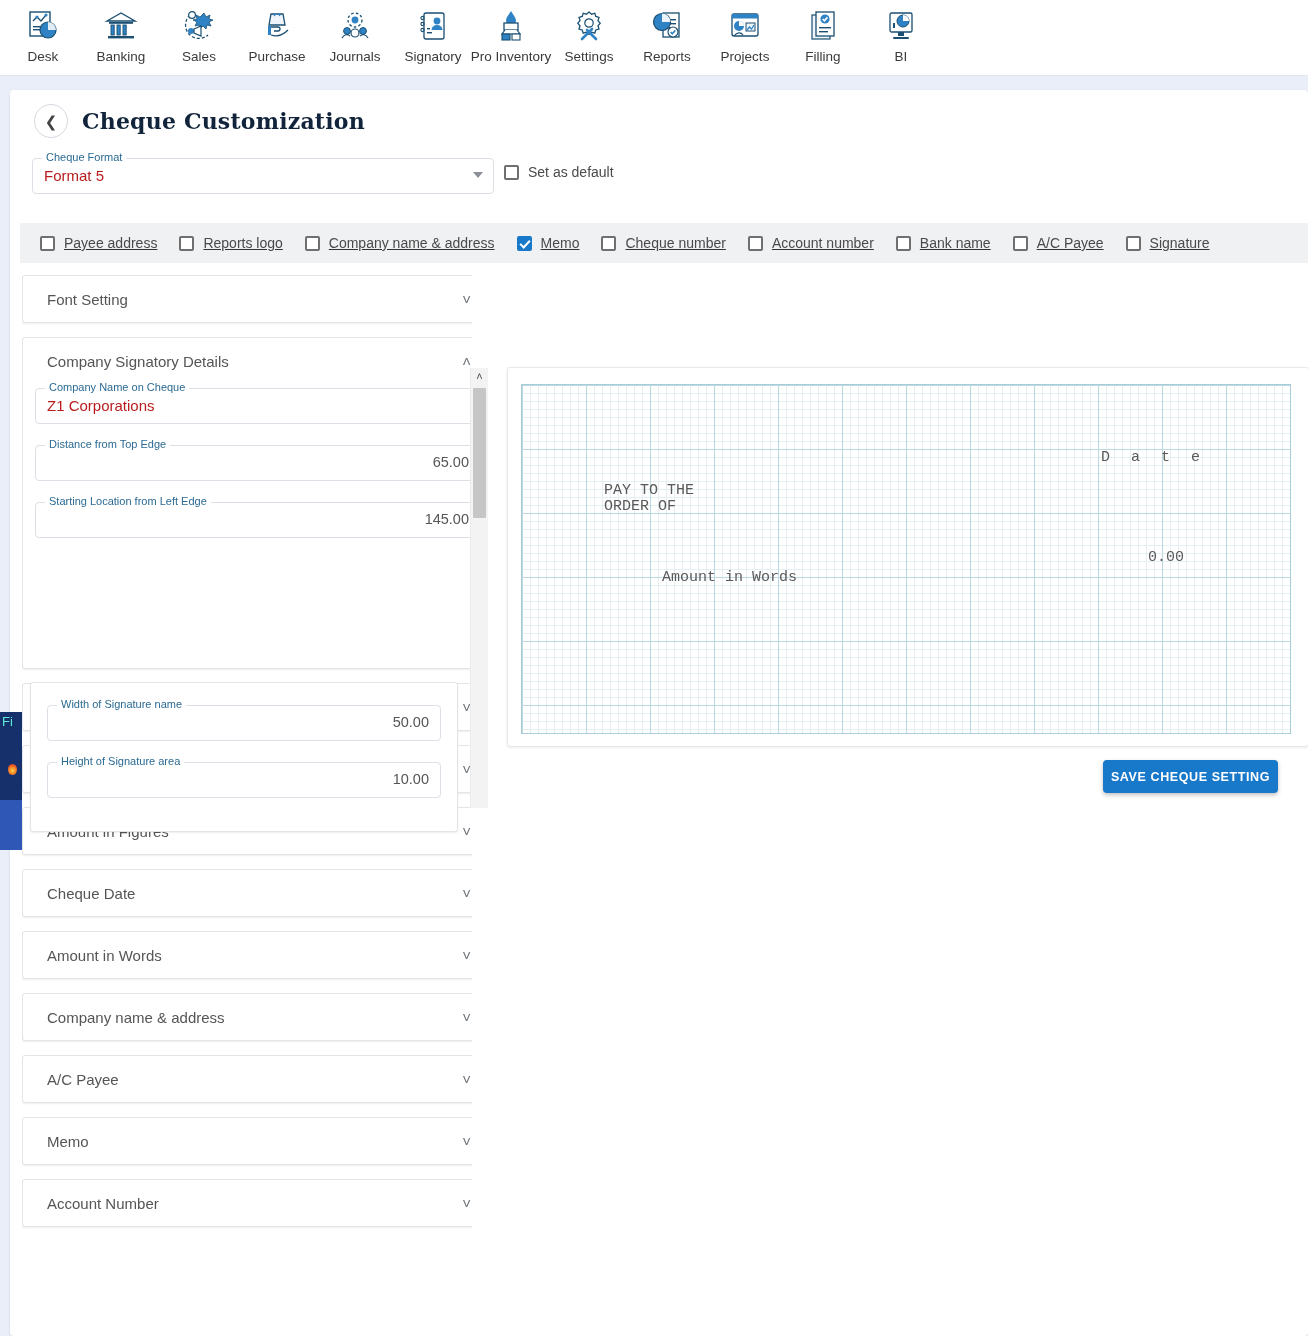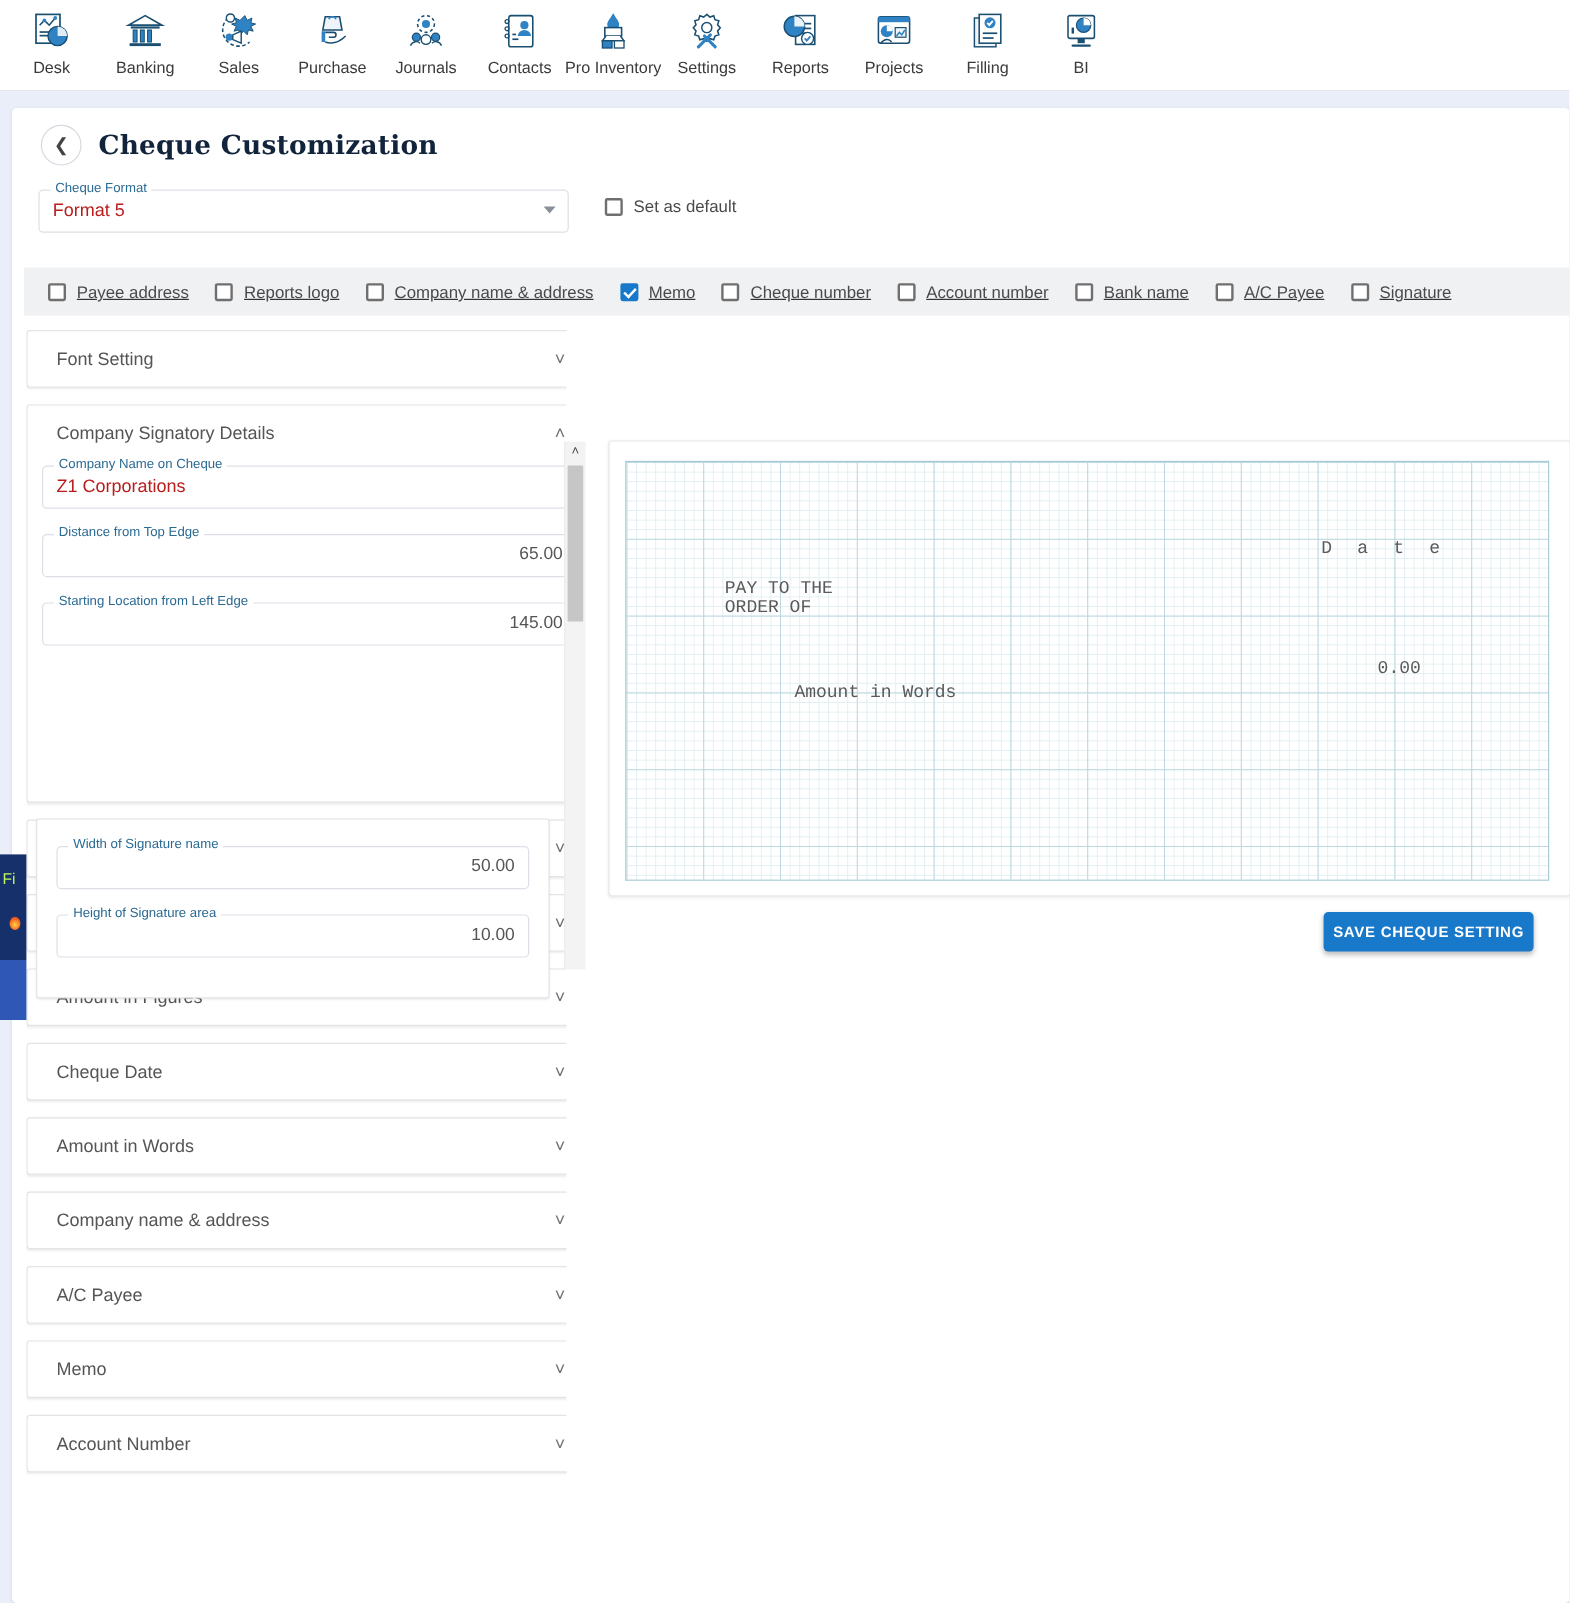--- a/index.html
+++ b/index.html
@@ -46,21 +46,21 @@
     color:#444;font-size:15px;line-height:1;
   }
   .pagetitle{
     font-family:"DejaVu Serif", serif;
     font-size:22px;font-weight:bold;color:#12243b;letter-spacing:.2px;
   }
 
   
   .fmtrow{position:absolute;left:22px;top:68px;width:1250px;height:46px;}
   .outfield{
-    position:relative;border:1px solid #dcdfe5;border-radius:4px;height:34px;background:#fff;
+    position:relative;border:1px solid #dcdfe5;border-radius:4px;height:34px;background:#fff;padding-left:20px;
   }
   .outfield > .legend{
     position:absolute;top:-8px;left:9px;background:#fff;padding:0 4px;
     font-size:11px;color:#2b6a93;white-space:nowrap;
   }
   .outfield > .val{
     position:absolute;left:11px;top:8px;font-size:15px;color:#b91c1c;
   }
   .outfield > .valr{
     position:absolute;right:11px;top:8px;font-size:14.5px;color:#555;
@@ -158,21 +158,21 @@
     background:#1878c9;color:#fff;border:0;border-radius:4px;
     font-family:"Liberation Sans", sans-serif;
     font-size:12.5px;font-weight:bold;letter-spacing:.6px;cursor:pointer;
     box-shadow:0 2px 4px rgba(0,0,0,.25);
   }
 
   
   .frag{position:absolute;left:0;width:22px;overflow:hidden;}
   .frag-dark{top:712px;height:88px;background:#15306b;}
   .frag-dark .ft{
-    color:#bef264;font-size:13px;padding:13px 0 0 2px;font-family:"Liberation Sans",sans-serif;
+    color:#5eead4;font-size:13px;padding:2px 0 0 2px;font-family:"Liberation Sans",sans-serif;
   }
   .frag-dark .dot{
     position:absolute;left:8px;top:52px;width:9px;height:11px;border-radius:50%;
     background:radial-gradient(circle at 50% 60%,#ffd23f 0%,#f26322 60%,#d9381e 100%);
   }
   .frag-blue{top:800px;height:50px;background:#2f57b5;}
 </style>
 </head>
 <body>
 
@@ -253,21 +253,21 @@
         <rect x="8" y="4" width="20" height="26" rx="2" fill="#fff" stroke="#1a4f72" stroke-width="1.3"></rect>
         <circle cx="21" cy="12" r="3.4" fill="#2f83c4"></circle>
         <path d="M15.5 21 a5.5 5 0 0 1 11 0z" fill="#2f83c4"></path>
         <rect x="11" y="19" width="3" height="1.4" fill="#1a4f72"></rect>
         <rect x="11" y="23" width="5" height="1.4" fill="#1a4f72"></rect>
         <circle cx="6.5" cy="9" r="1.6" fill="none" stroke="#1a4f72" stroke-width="1.1"></circle>
         <circle cx="6.5" cy="15" r="1.6" fill="none" stroke="#1a4f72" stroke-width="1.1"></circle>
         <circle cx="6.5" cy="21" r="1.6" fill="none" stroke="#1a4f72" stroke-width="1.1"></circle>
       </svg>
     </span>
-    <span class="lbl">Contacts</span>
+    <span class="lbl">Signatory</span>
   </div>
 
   <div class="navitem">
     <span class="ico">
       <svg width="34" height="34" viewBox="0 0 34 34">
         <path d="M17 2 c3 5 5 7 5 9.5 a5 5 0 0 1 -10 0 C12 9 14 7 17 2z" fill="#2f83c4"></path>
         <rect x="10" y="14" width="14" height="7" fill="#fff" stroke="#1a4f72" stroke-width="1.3"></rect>
         <path d="M11 21 l-3 4 h18 l-3-4" fill="#fff" stroke="#1a4f72" stroke-width="1.2"></path>
         <rect x="8" y="25" width="8" height="6" fill="#2f83c4" stroke="#1a4f72" stroke-width="1.1"></rect>
         <rect x="18" y="25" width="8" height="6" fill="#fff" stroke="#1a4f72" stroke-width="1.1"></rect>

